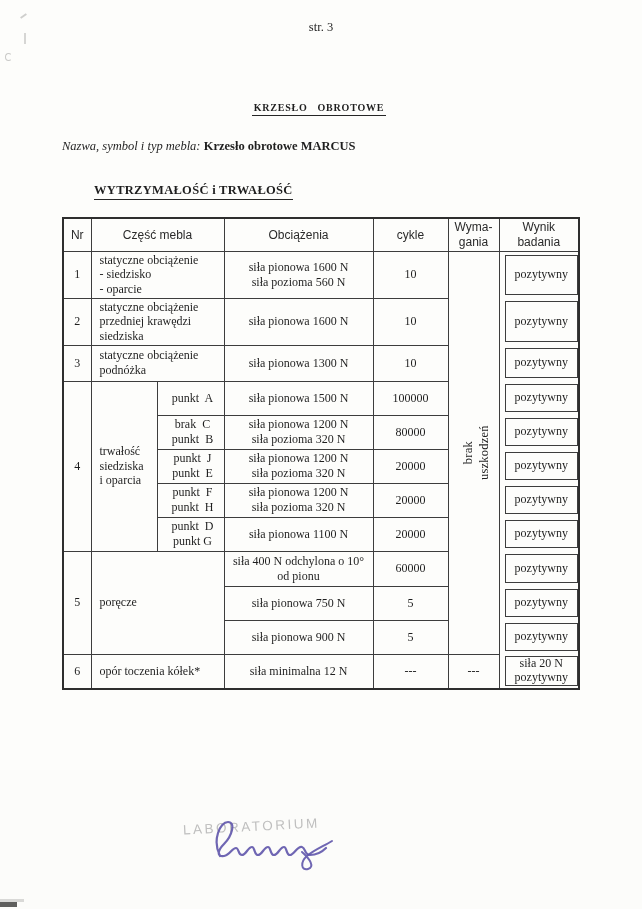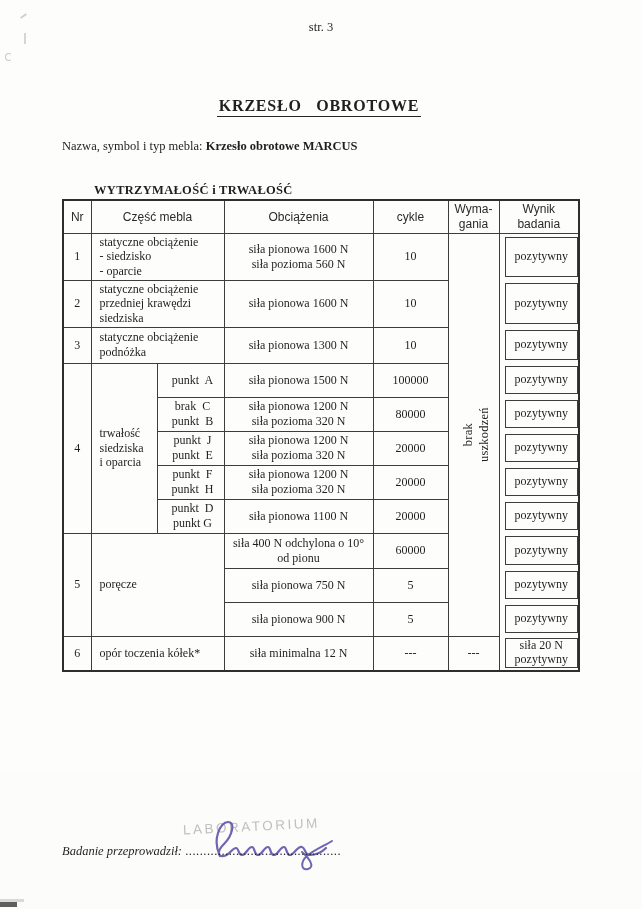--- a/index.html
+++ b/index.html
@@ -7,33 +7,33 @@
   body { font-family:"Liberation Serif", serif; color:#1f1f1f; background:#fcfcfa; overflow:hidden; }
   .page { position:relative; width:642px; height:770px; background:#fdfdfb; }
 
   
   .pageno { position:absolute; top:20px; left:0; right:0; text-align:center; font-size:12.5px; }
   .atest-block { position:absolute; left:62px; top:36px; }
   .atest-no { font-weight:bold; font-size:13px; letter-spacing:.2px; }
   .atest-sub { font-style:italic; font-size:12.5px; margin-top:1px; }
 
   .doc-title { position:absolute; top:97px; left:0; right:4px; text-align:center; }
-  .doc-title span { font-weight:bold; font-size:16px; letter-spacing:.8px; white-space:pre;
+  .doc-title span { font-weight:bold; font-size:10px; letter-spacing:.8px; white-space:pre;
                     border-bottom:1.5px solid #252525; padding:0 2px 2px 2px; }
 
   .nazwa { position:absolute; left:62px; top:139px; font-size:12.5px; }
-  .nazwa .lbl { }
+  .nazwa .lbl { font-style:italic; }
   .nazwa .val { font-weight:bold; }
 
   .section-title { position:absolute; left:62px; top:180px;margin-left:32px; }
   .section-title span { font-weight:bold; font-size:12.5px; letter-spacing:.3px;
                         border-bottom:1.5px solid #252525; padding-bottom:2px; }
 
   
-  .tblwrap { position:absolute; left:62px; top:199px;border-radius:27px; }
+  .tblwrap { position:absolute; left:62px; top:217px;border-radius:27px; }
   table { border-collapse:collapse; table-layout:fixed; width:516px; border:2px solid #2e2e2e; }
   td { border:1px solid #3d3d3d; font-size:12px; vertical-align:middle; text-align:center;
        line-height:1.22; padding:1px 2px; overflow:visible; }
   tr.h33{height:33px} tr.h47{height:47px} tr.h36{height:36px} tr.h26{height:26px}
   tr.h34{height:34px} tr.h33b{height:33px} tr.h35{height:35px} tr.h23{height:23px} tr.h30{height:30px}
   td.th { font-family:"Liberation Sans", sans-serif; font-size:12px; white-space:pre-line; line-height:1.2; color:#2a2a2a; }
   td.part { text-align:left; padding-left:8px; white-space:pre-line; }
   td.point { text-align:center; padding-left:6px; white-space:pre; }
   td.ml { white-space:pre-line;margin-top:24px; }
   td.req-cell { vertical-align:middle; text-align:center; padding:0; }
@@ -237,23 +237,19 @@
   <div class="stamp">LABORATORIUM</div>
 
   <svg class="sigsvg" width="150" height="64" viewBox="0 0 150 64">
     <path d="M22,46 C14,30 22,12 30,12 C38,12 34,26 26,34 C20,40 18,47 26,46
              C32,45 34,38 38,38 C41,38 40,45 44,45 C48,45 50,37 54,37 C57,37 56,45 60,45
              C64,45 66,37 70,37 C73,37 72,45 76,45 C80,45 82,37 86,37 C89,37 88,45 92,45
              C96,45 99,36 104,37 C108,38 106,45 112,45 C118,45 124,42 128,38" fill="none" stroke="#5f55ab" stroke-width="2.2" stroke-linecap="round" opacity="0.9"></path>
     <path d="M104,42 C112,49 117,57 110,59 C103,61 102,52 109,46 C116,40 126,36 134,31" fill="none" stroke="#5f55ab" stroke-width="2" stroke-linecap="round" opacity="0.9"></path>
   </svg>
 
-  <div class="sig-label">
-    <span class="lbl">Badanie przeprowadził:</span>
-    <span class="dots">...........................................</span>
-  </div>
 
   <div class="speck s1"></div>
   <div class="speck s2"></div>
   <div class="speck s3"></div>
   <div class="bmark"></div>
 
 </div>
 
 </body></html>

